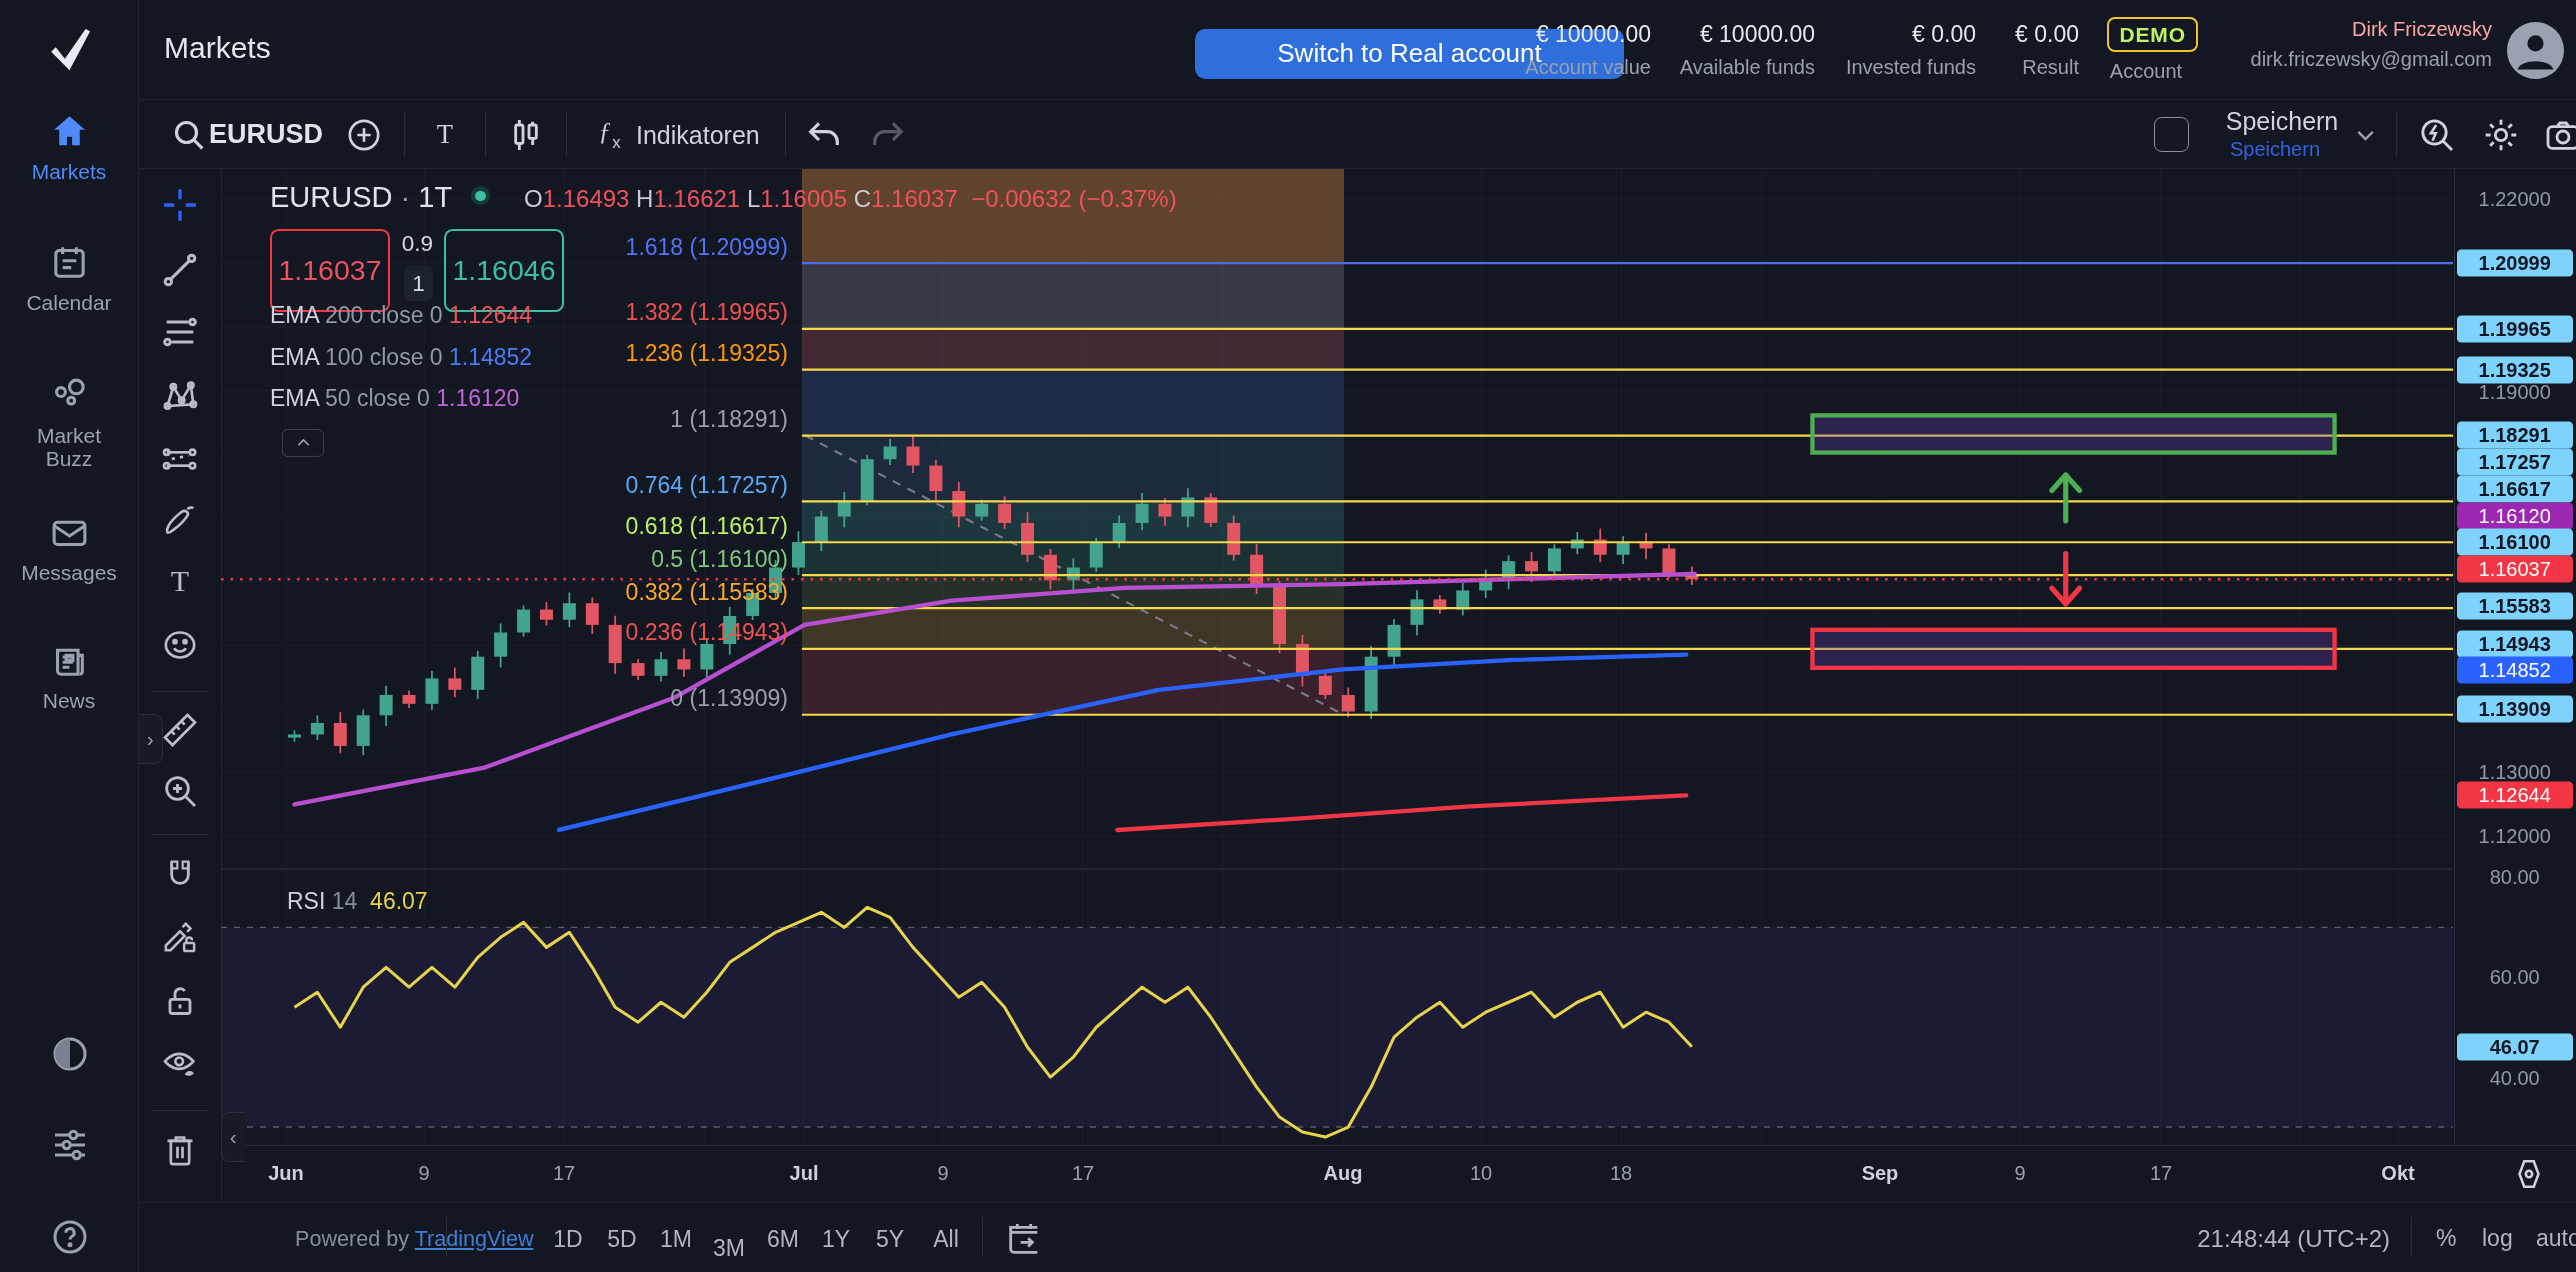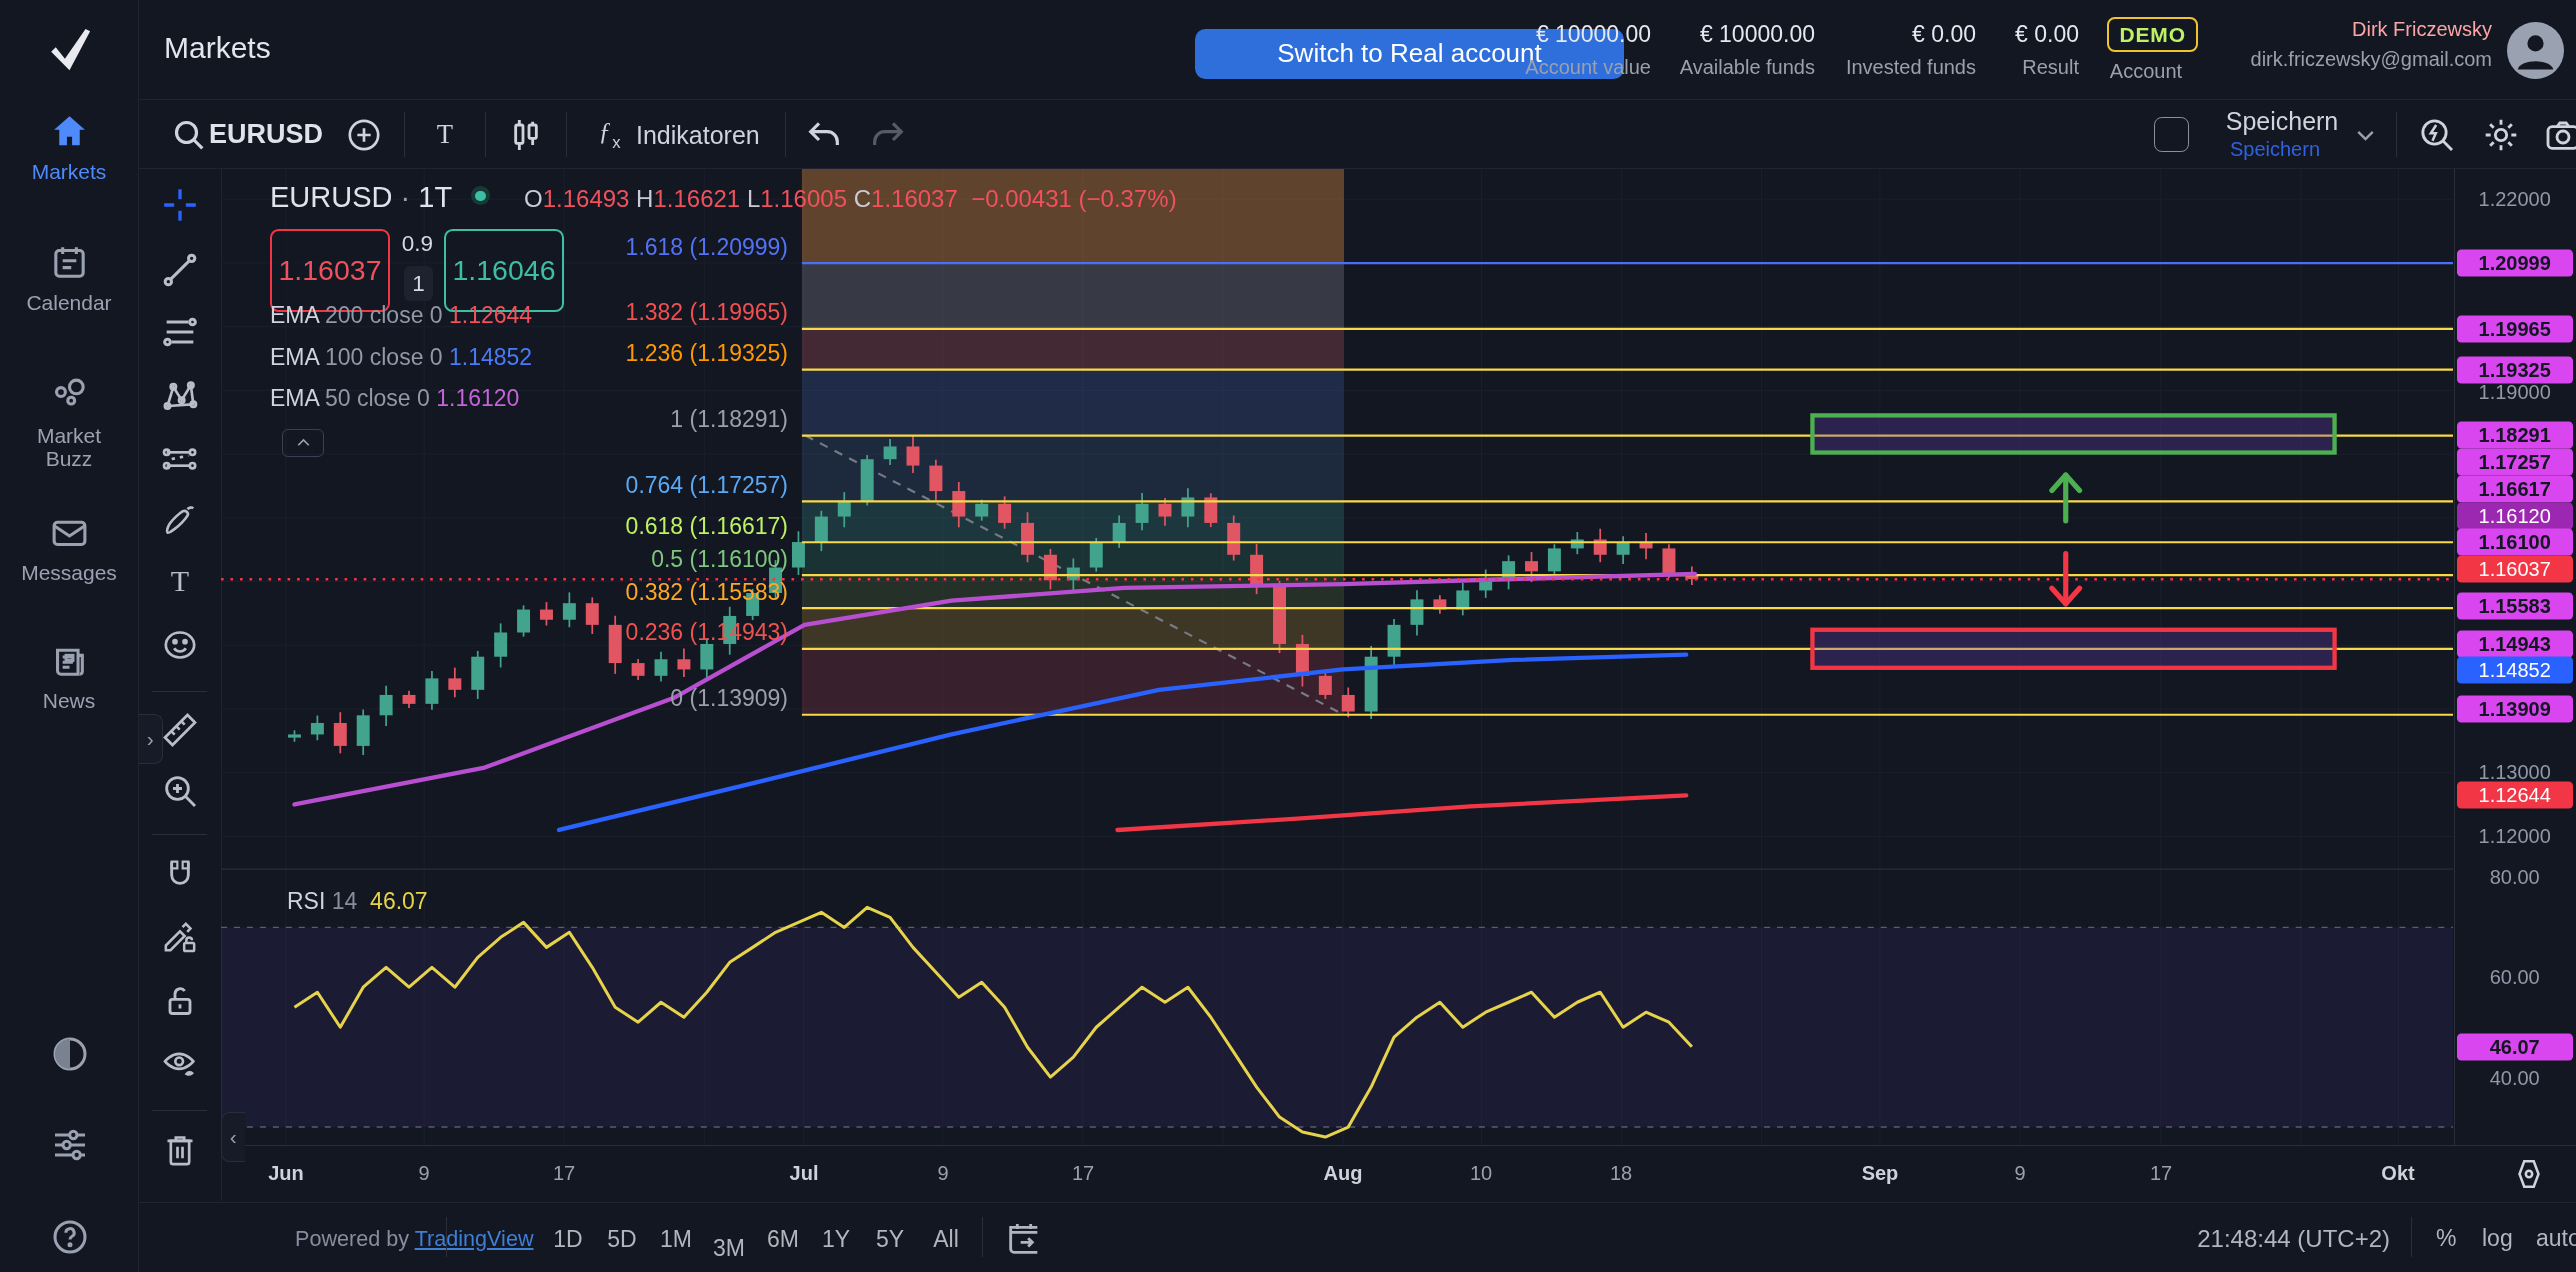--- a/index.html
+++ b/index.html
@@ -68,21 +68,21 @@
       display:flex;align-items:center;justify-content:center;cursor:pointer;}
   .fib-lbl{position:absolute;font-size:23px;white-space:nowrap;transform:translateY(-50%);}
   .rsi-legend{position:absolute;left:66px;top:719px;font-size:23px;white-space:nowrap;}
   .rsi-legend .nm{color:#cfd3dc;}
   .rsi-legend .p{color:#868e9e;}
   
   .price-axis{position:absolute;left:2454px;top:169px;width:122px;height:976px;border-left:0.9px solid #2a2e39;cursor:ns-resize;}
   .pa-lbl{position:absolute;left:1.7px;right:4.3px;height:27px;line-height:27px;text-align:center;font-size:20px;
       border-radius:4.3px;transform:translateY(-50%);}
   .pa-plain{color:#9198a7;}
-  .pa-yellow{background:#d946ef;color:#131722;font-weight:600;}
+  .pa-yellow{background:#7dd3fc;color:#131722;font-weight:600;}
   .pa-red{background:#f23645;color:#fff;}
   .pa-blue{background:#2962ff;color:#fff;}
   .pa-purple{background:#9c27b0;color:#fff;}
   .time-axis{position:absolute;left:221px;top:1145px;width:2355px;height:56px;border-top:0.9px solid #2a2e39;cursor:ew-resize;}
   .ta-lbl{position:absolute;top:15.6px;transform:translateX(-50%);font-size:20px;color:#9aa0ad;}
   .ta-lbl.major{color:#ced2db;font-weight:700;}
   
   .bbar{position:absolute;left:138px;top:1202px;width:2438px;height:71px;border-top:0.9px solid #1f2430;font-size:22.5px;}
   .powered{position:absolute;left:157px;top:22.5px;font-size:21.6px;color:#868e9e;}
   .powered a{color:#3f7fd6;text-decoration:underline;cursor:pointer;}
@@ -590,21 +590,21 @@
       <span class="dim"> <span>·</span> </span><span>1T</span>
     </div>
     <div class="mkt-dot">
         <i></i>
       </div>
     <div class="ohlc">
       <span class="k">O</span><span class="dn">1.16493</span>
       <span class="k"> </span><span class="k">H</span><span class="dn">1.16621</span>
       <span class="k"> </span><span class="k">L</span><span class="dn">1.16005</span>
       <span class="k"> </span><span class="k">C</span><span class="dn">1.16037</span>
-      <span class="dn">&nbsp;</span><span class="dn">−0.00431 (−0.37%)</span>
+      <span class="dn">&nbsp;</span><span class="dn">−0.00632 (−0.37%)</span>
     </div>
 
     <div class="box-sell">1.16037</div>
     <div class="spread-top">0.9</div>
     <div class="spread-bot">1</div>
     <div class="box-buy">1.16046</div>
 
     <div class="ema-row" style="top:133px">
       <span class="nm">EMA</span> <span class="pr">200 close 0</span>
       <span class="val" id="ema-val-0" style="color: rgb(240, 81, 92);">1.12644</span>

